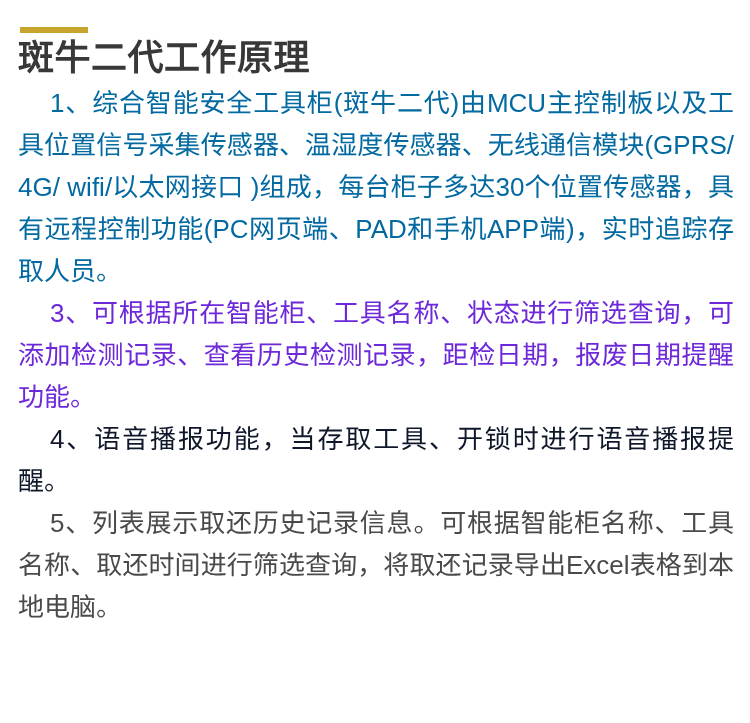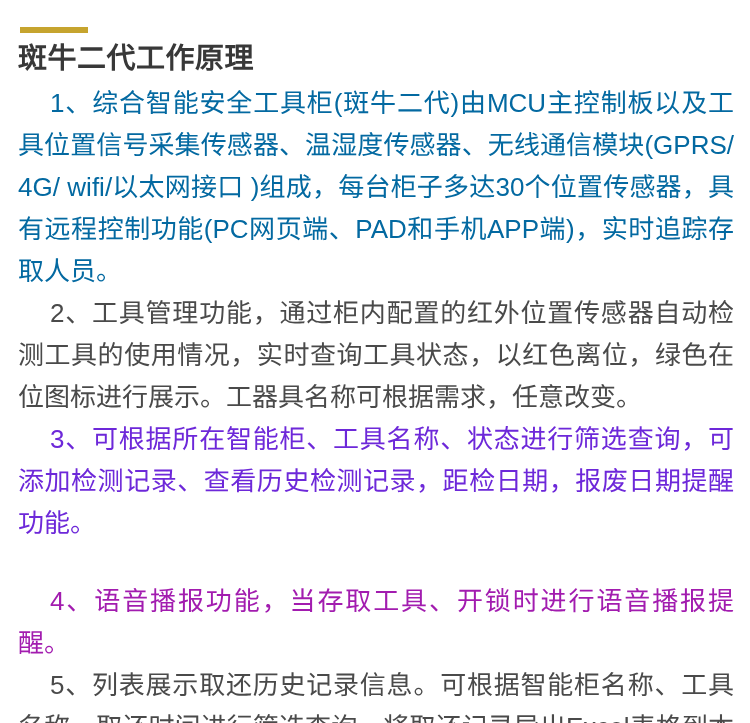--- a/index.html
+++ b/index.html
@@ -22,21 +22,21 @@
     background: #ffffff;
   }
   .accent-bar {
     width: 68px;
     height: 6px;
     margin-left: 2px;
     background: #c6a42e; 
   }
   .page-title {
     margin: 7px 0 6px 0;
-    font-size: 29px;
+    font-size: 36px;
     line-height: 36px;
     font-weight: 700;
     color: #383838;
     letter-spacing: 0.5px;
   }
   .article p {
     margin: 0;
     font-size: 26px;
     line-height: 42px;
     color: #4a4a4a;
@@ -47,18 +47,17 @@
   }
 </style>
 </head>
 <body>
 
 <div class="page">
   <div class="accent-bar" style="background: rgb(198, 164, 46);"></div>
   <h1 class="page-title" style="color: rgb(56, 56, 56);">斑牛二代工作原理</h1>
   <div class="article">
     <p style="color: #0369a1;">1、综合智能安全工具柜(斑牛二代)由MCU主控制板以及工具位置信号采集传感器、温湿度传感器、无线通信模块(GPRS/ 4G/ wifi/以太网接口 )组成，每台柜子多达30个位置传感器，具有远程控制功能(PC网页端、PAD和手机APP端)，实时追踪存取人员。</p>
-    <p style="color: rgb(74, 74, 74);">2、工具管理功能，通过柜内配置的红外位置传感器自动检测工具的使用情况，实时查询工具状态，以红色离位，绿色在位图标进行展示。工器具名称可根据需求，任意改变。</p>
     <p style="color: #6d28d9;">3、可根据所在智能柜、工具名称、状态进行筛选查询，可添加检测记录、查看历史检测记录，距检日期，报废日期提醒功能。</p>
-    <p style="color: #a21caf; margin-top: 36px;">4、语音播报功能，当存取工具、开锁时进行语音播报提醒。</p>
+    <p style="color: #0f172a;">4、语音播报功能，当存取工具、开锁时进行语音播报提醒。</p>
     <p style="color: rgb(74, 74, 74);">5、列表展示取还历史记录信息。可根据智能柜名称、工具名称、取还时间进行筛选查询，将取还记录导出Excel表格到本地电脑。</p>
   </div>
 </div>
 
 </body></html>

